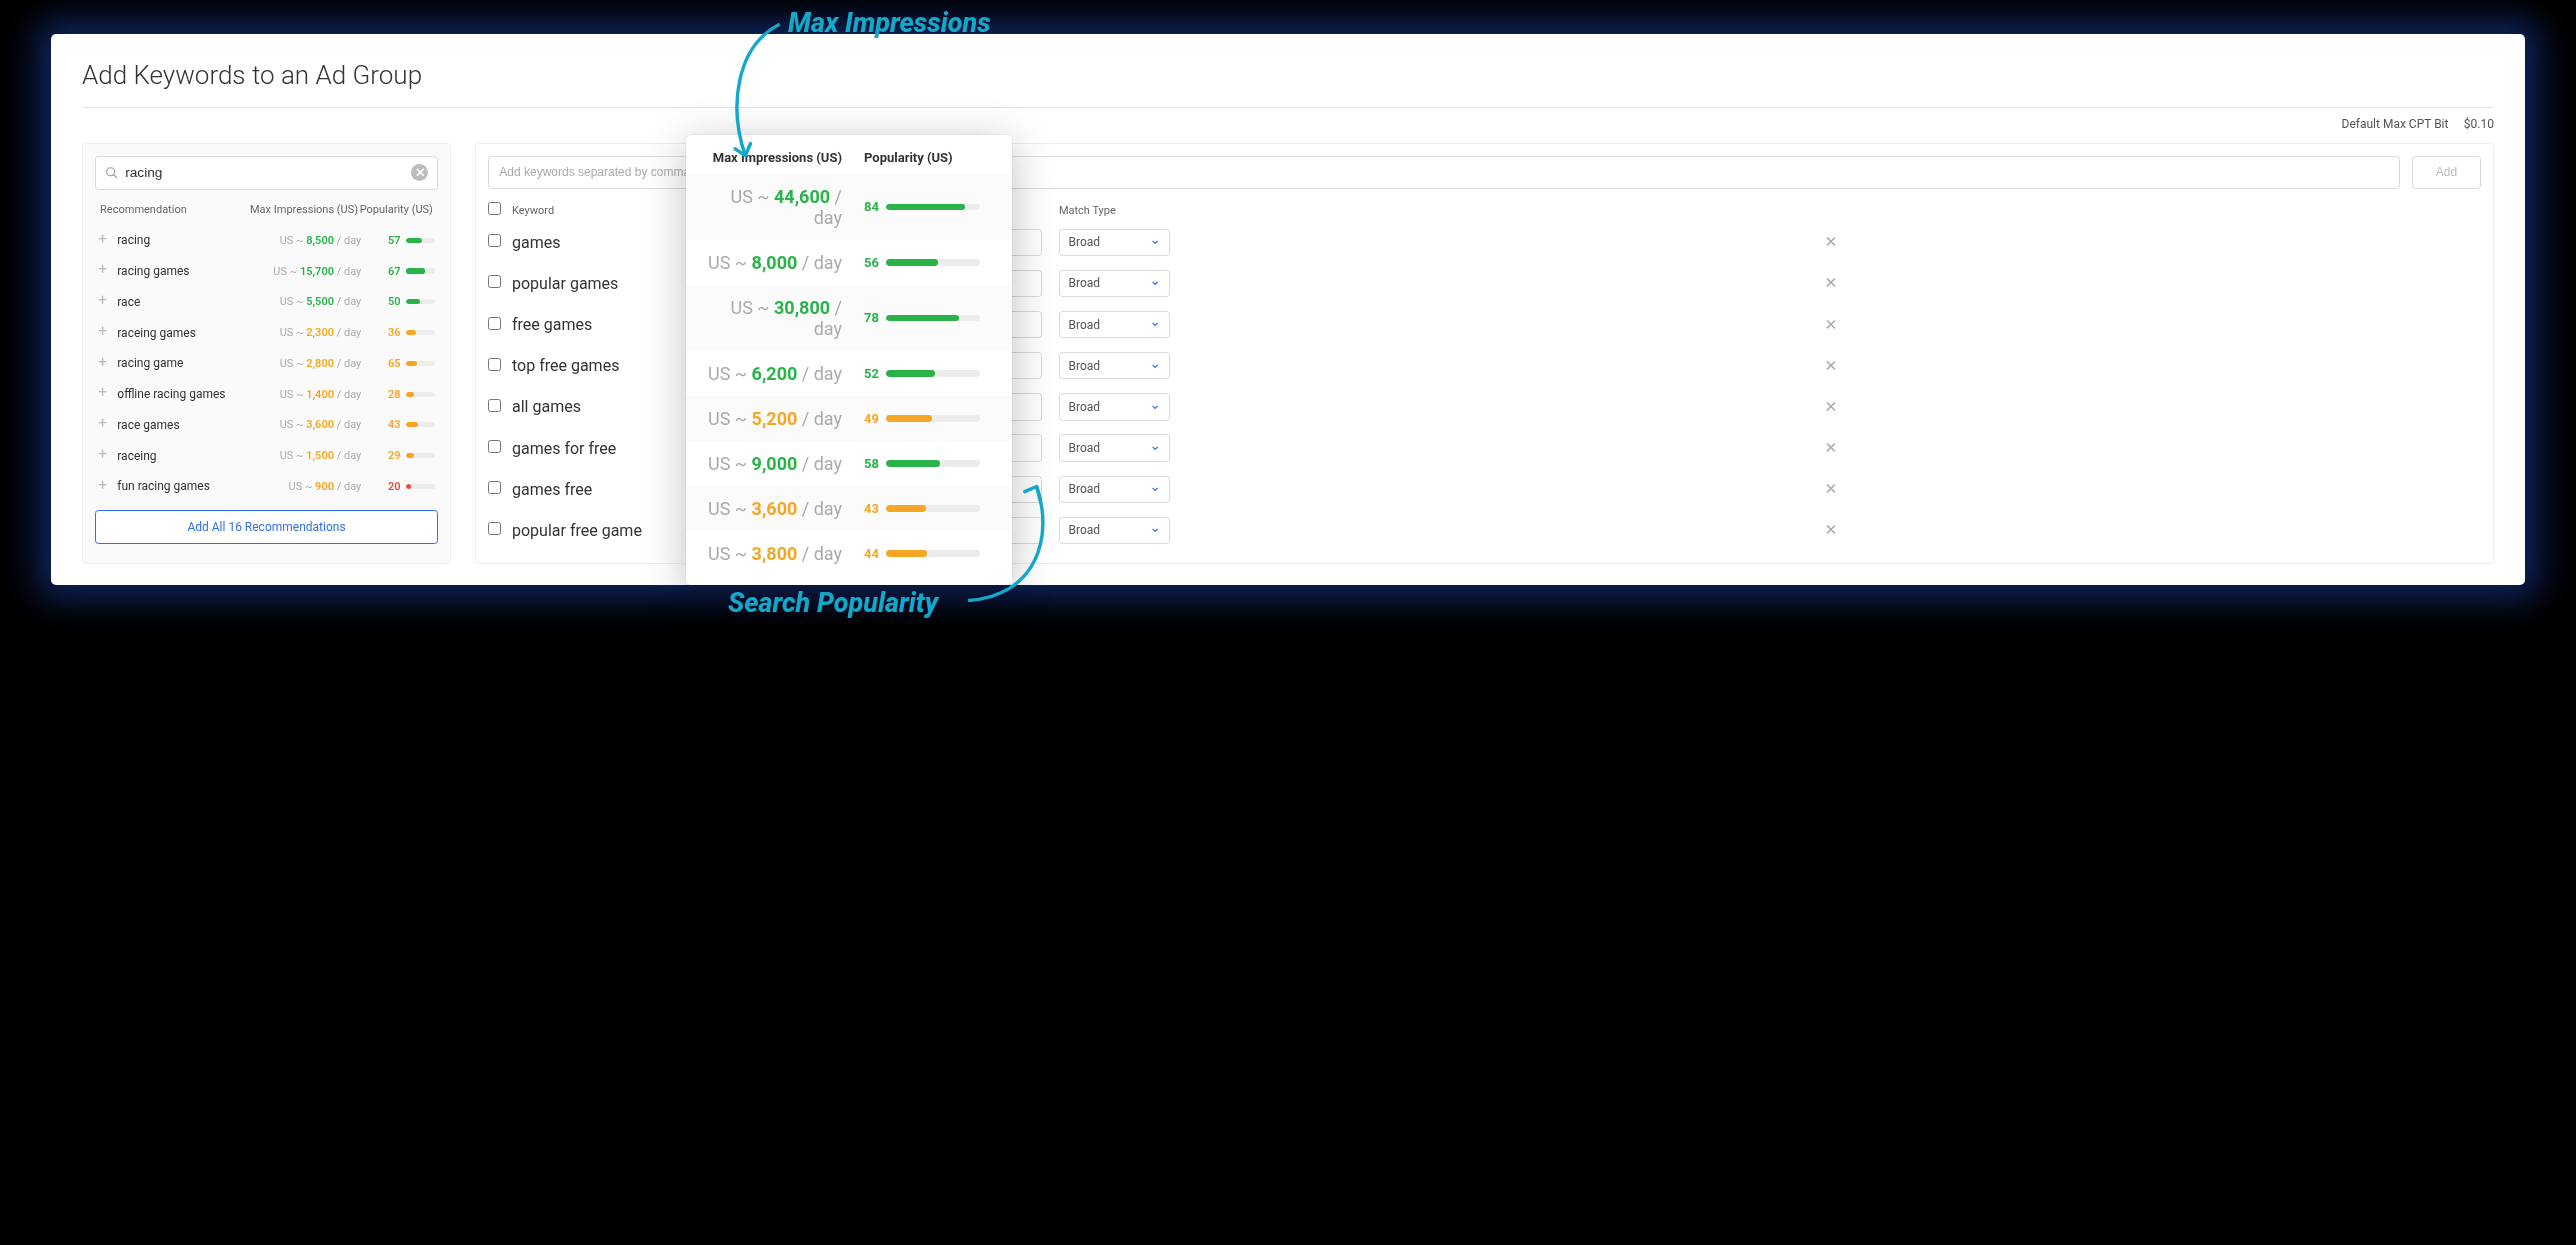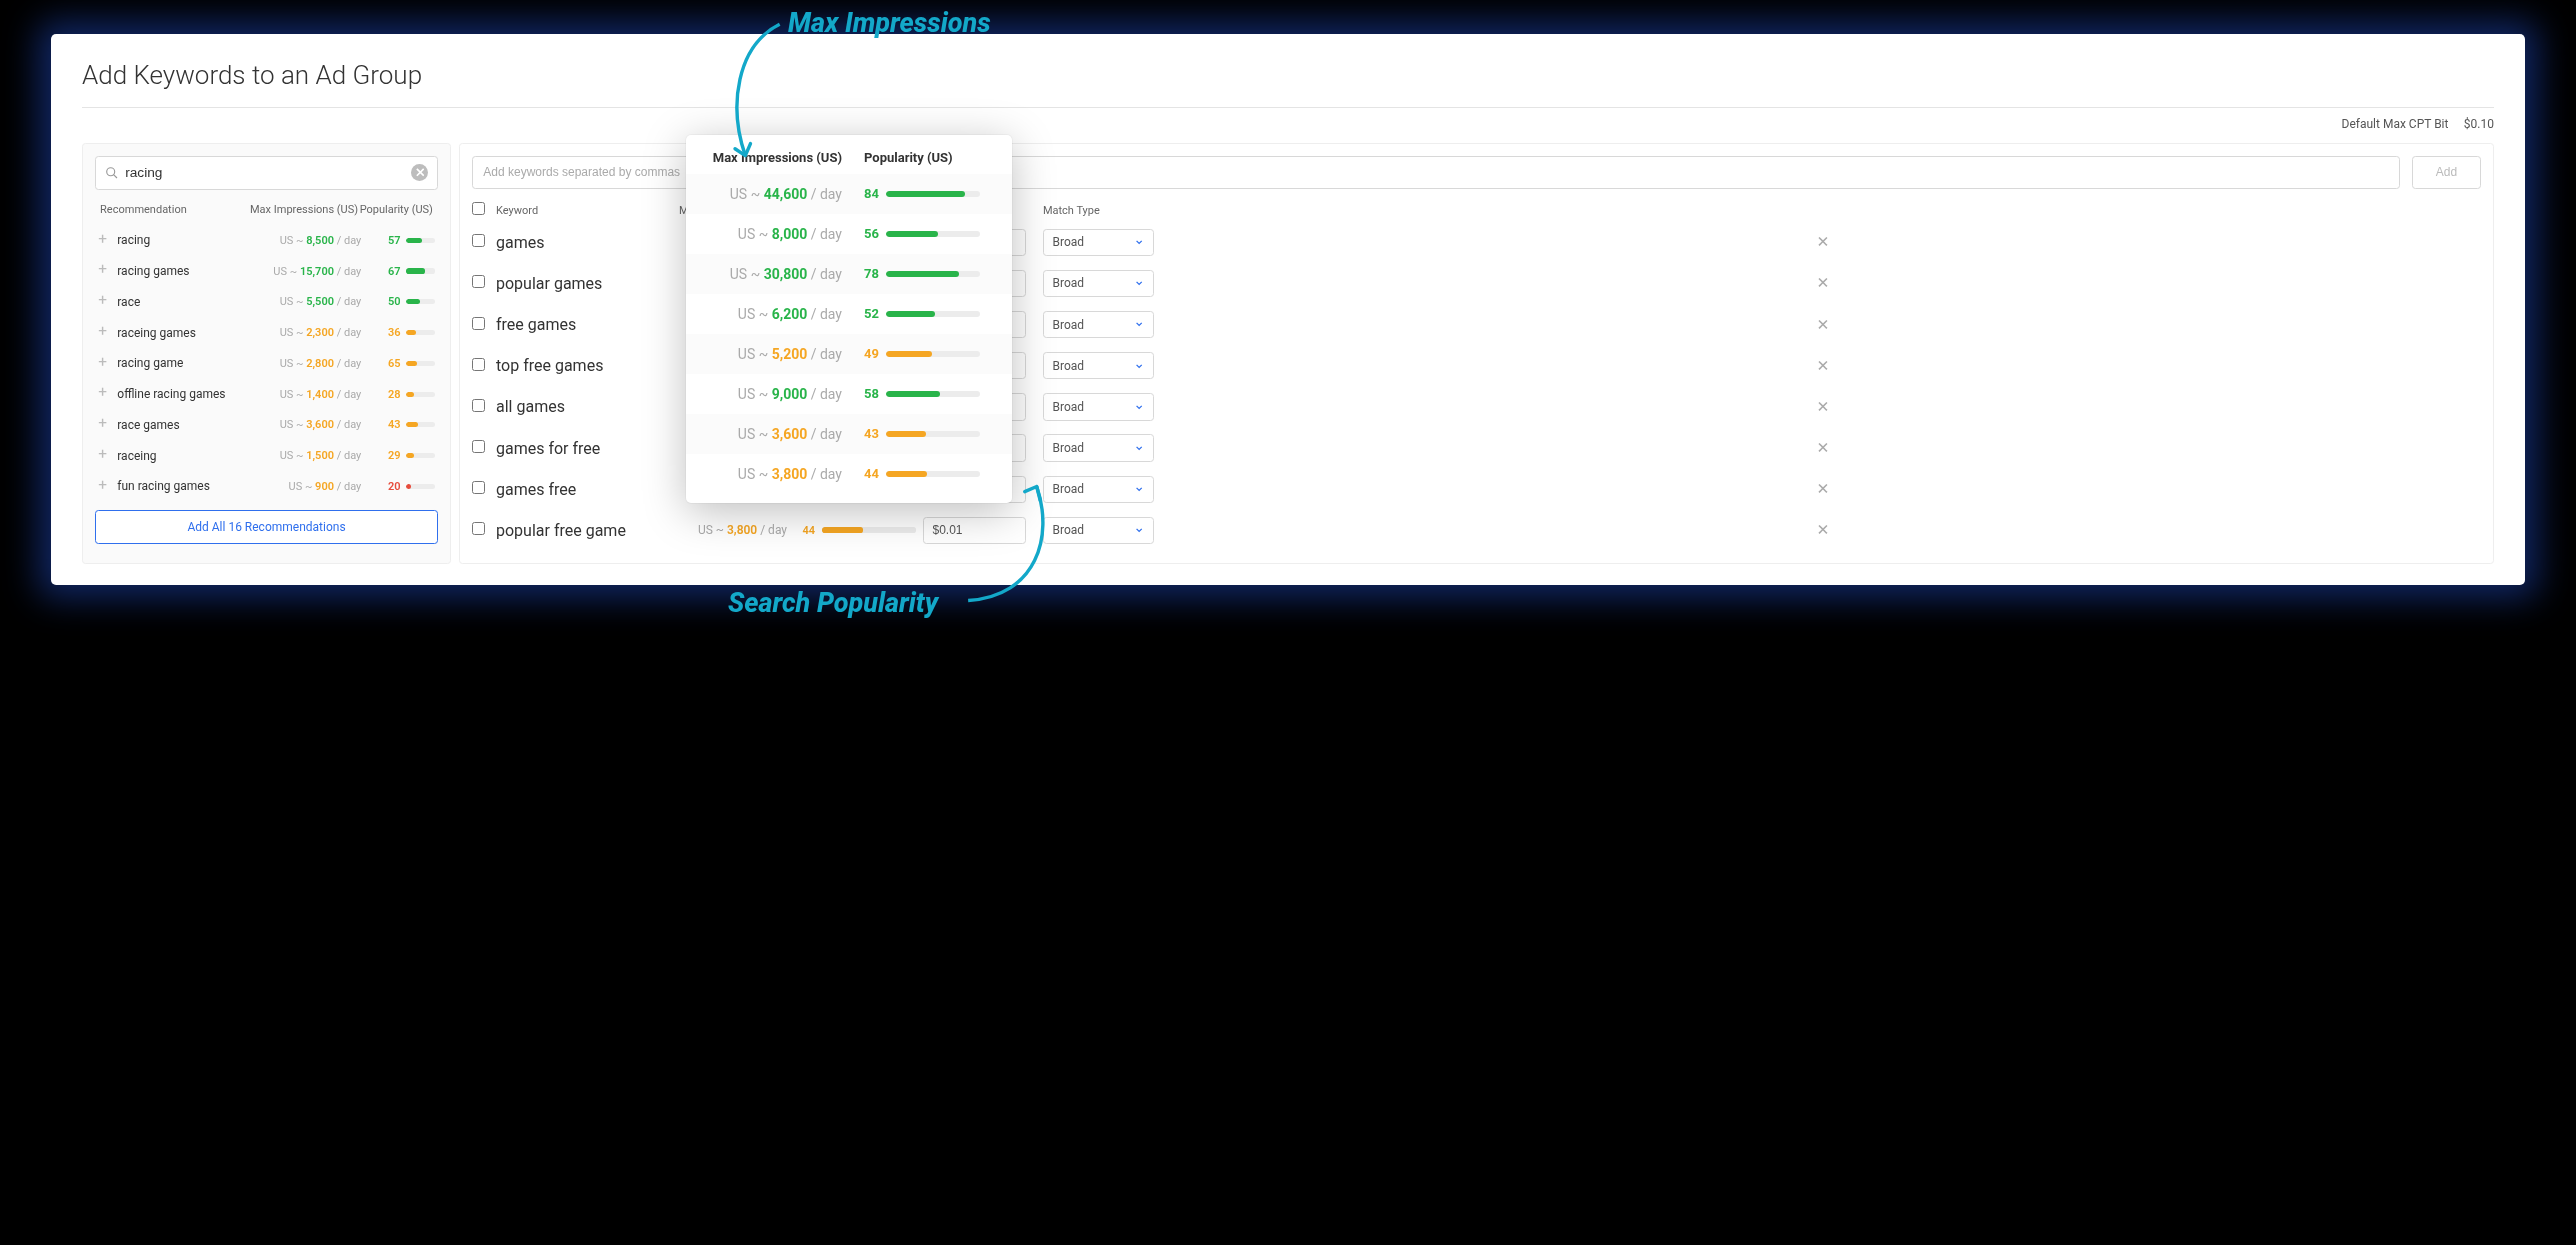--- a/index.html
+++ b/index.html
@@ -29,21 +29,21 @@
     justify-content: flex-end;
     align-items: center;
     gap: 15.4px;
     padding: 8.6px 0 12px 0;
     font-size: 12px;
     color: #555;
   }
   .cpt-row .val { color: #555; }
   .columns {
     display: flex;
-    gap: 8px;
+    gap: 24px;
   }
   .left-col {
     width: 369px;
     background: #fafafa;
     border: 0.9px solid #eee;
     border-radius: 3.4px;
     padding: 12px;
     display: flex;
     flex-direction: column;
   }
@@ -203,21 +203,21 @@
     border-radius:5.1px;
     box-shadow: 0 8.6px 43px rgba(0,0,0,0.25), 0 0 0 0.9px rgba(0,0,0,0.03);
     z-index: 50;
     padding: 15.4px 19px 8.6px 19px;
   }
   .popover-head{display:flex; font-size:13px; font-weight:700; color:#333; padding-bottom:8.6px;}
   .popover-head .ph1{flex:1; text-align:right; padding-right:22px;}
   .popover-head .ph2{width:129px; text-align:left;}
   .pop-row{display:flex; align-items:center; padding:12px 0;}
   .pop-row.alt{background:#fbfbfb; margin:0 -19px; padding:12px 19px;}
-  .pop-row .pimp{flex:1; text-align:right; color:#aaa; font-size:14px; padding-right:22px;}
+  .pop-row .pimp{flex:1; text-align:right; color:#aaa; font-size:18px; padding-right:22px;}
   .pop-row .pimp .num-green{color:#29b44a; font-weight:700;}
   .pop-row .pimp .num-orange{color:#f5a623; font-weight:700;}
   .pop-row .ppop{width:129px; display:flex; align-items:center; gap:6.9px;}
   .pop-val-lg{font-weight:700; font-size:13px;}
   .pop-val-lg.green{color:#29b44a;}
   .pop-val-lg.orange{color:#f5a623;}
   .bar-track-lg{width:94px; height:6.9px; background:#ececec; border-radius:3.4px; overflow:hidden;}
   .bar-fill-lg{height:100%; border-radius:3.4px;}
   .bar-fill-lg.green{background:#29b44a;}
   .bar-fill-lg.orange{background:#f5a623;}

